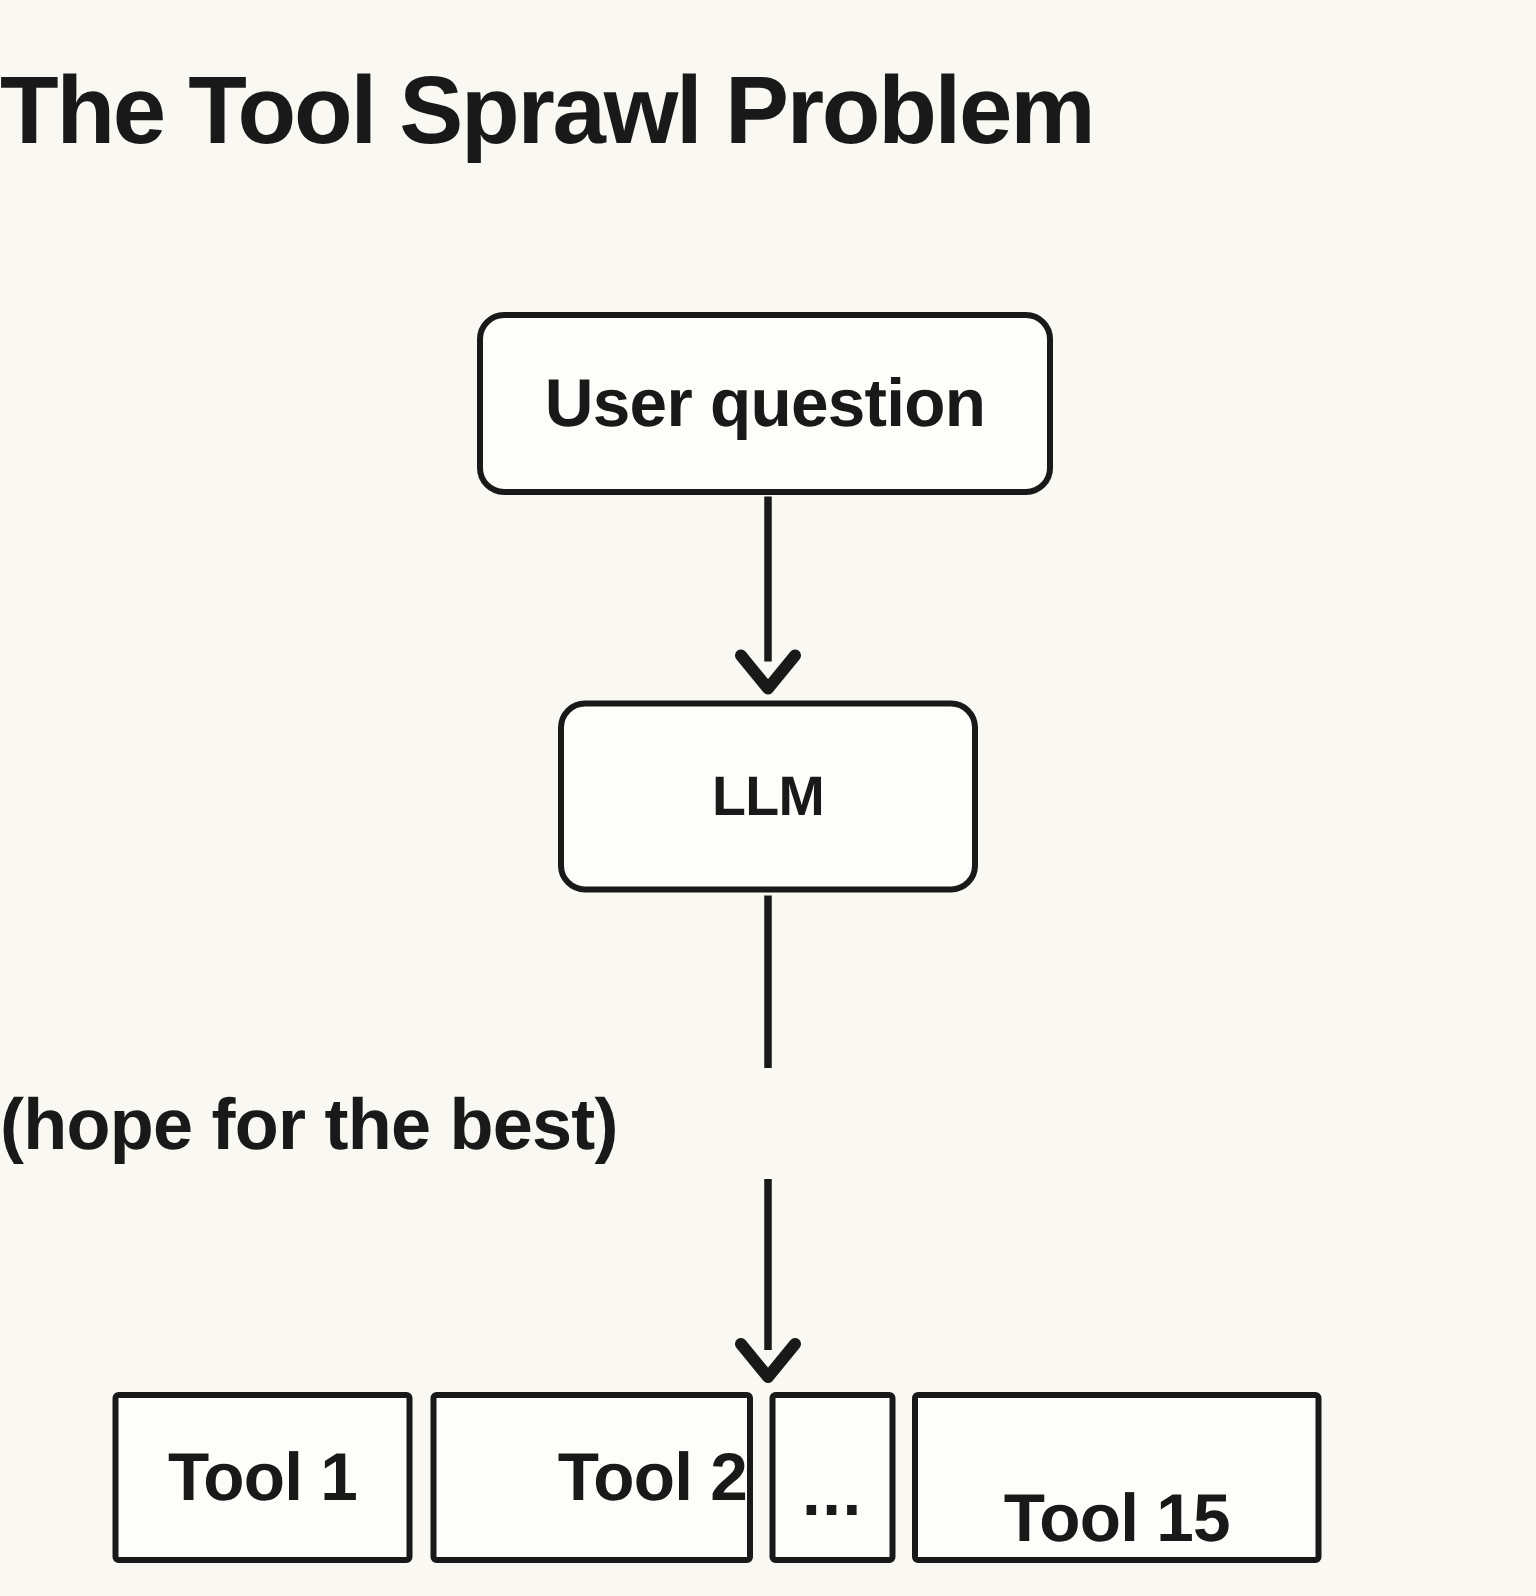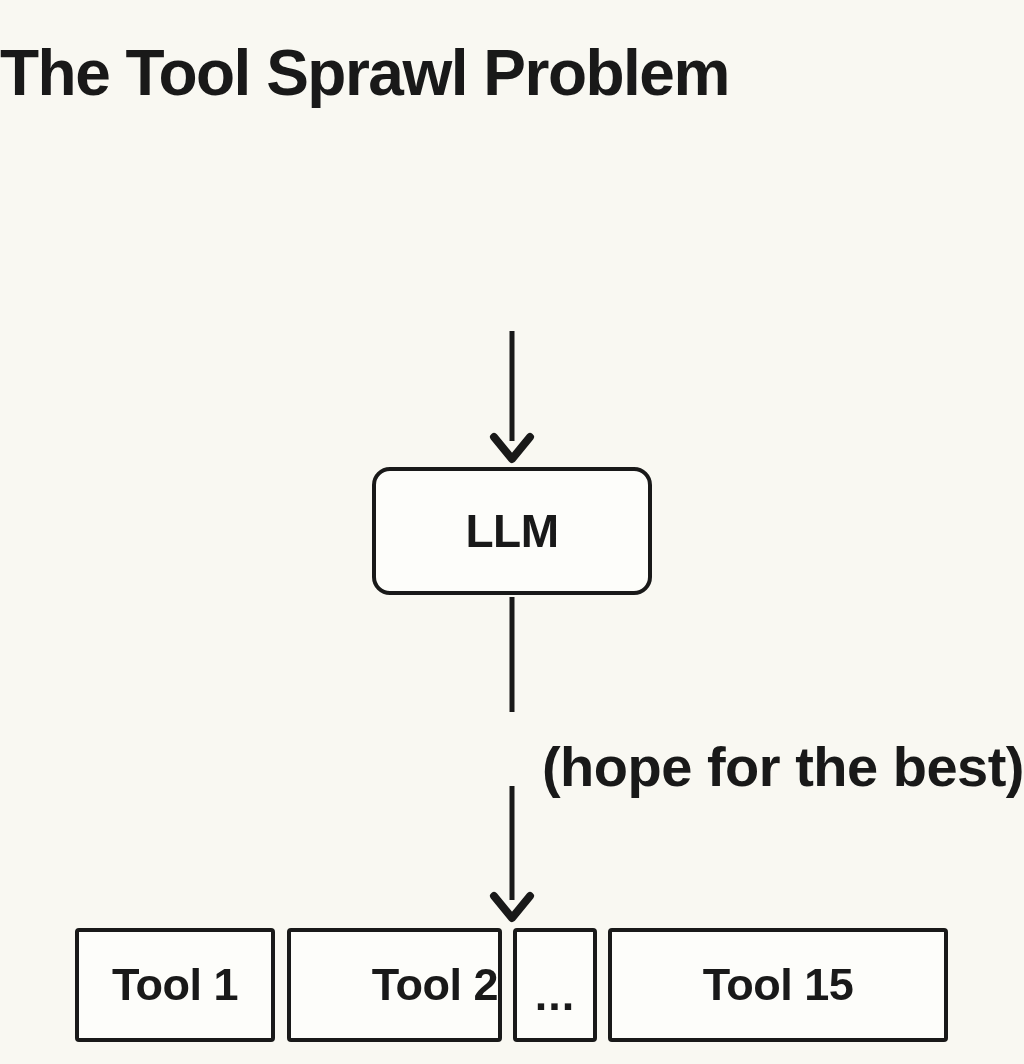--- a/index.html
+++ b/index.html
@@ -41,38 +41,38 @@
     border-radius: 18px;
     display: flex;
     align-items: center;
     justify-content: center;
     font-weight: 700;
     letter-spacing: -0.5px;
     color: var(--ink);
     white-space: nowrap;
   }
   .user-box  { left: 318px; top: 208px; width: 384px; height: 122px; font-size: 45px; }
-  .llm-box   { left: 372px; top: 467px; width: 280px; height: 128px; font-size: 46px; }
+  .llm-box   { left: 372px; top: 467px; width: 280px; height: 128px; font-size: 37px; }
   .annotation {
     position: absolute;
-    top: 736px;
+    top: 720px;
     left: 0;
     width: 100%;
-    text-align: right;
-    font-size: 56px;
+    text-align: left;
+    font-size: 48px;
     font-weight: 700;
     letter-spacing: -0.5px;
     line-height: 62px;
     color: var(--ink);
   }
   .tool-box { top: 928px; height: 114px; font-size: 45px; border-radius: 4px; }
   .tool-1        { left: 75px;  width: 200px; }
   .tool-2        { left: 287px; width: 215px; justify-content: flex-end; }
   .tool-ellipsis { left: 513px; width: 84px; padding-top: 20px; letter-spacing: 1px; }
-  .tool-15       { left: 608px; width: 340px; }
+  .tool-15       { left: 608px; width: 273px; align-items: flex-end; }
   .arrows-layer {
     position: absolute;
     inset: 0;
     width: 1024px;
     height: 1064px;
     pointer-events: none;
   }
   .arrow-stem {
     stroke: var(--ink);
     stroke-width: 5;
@@ -98,20 +98,23 @@
       <path class="arrow-stem" d="M512 331 L512 441"></path>
       <path class="arrow-head" d="M494 437 L512 459 L530 437"></path>
     </g>
     <g>
       <path class="arrow-stem" d="M512 597 L512 712"></path>
       <path class="arrow-stem" d="M512 786 L512 900"></path>
       <path class="arrow-head" d="M494 896 L512 918 L530 896"></path>
     </g>
   </svg>
 
+  <div class="box user-box">
+    <span>User question</span>
+  </div>
 
   <div class="box llm-box">
     <span>LLM</span>
   </div>
 
   <div class="annotation">(hope for the best)</div>
 
   <div>
     <div class="box tool-box tool-1">
       <span>Tool 1</span>

